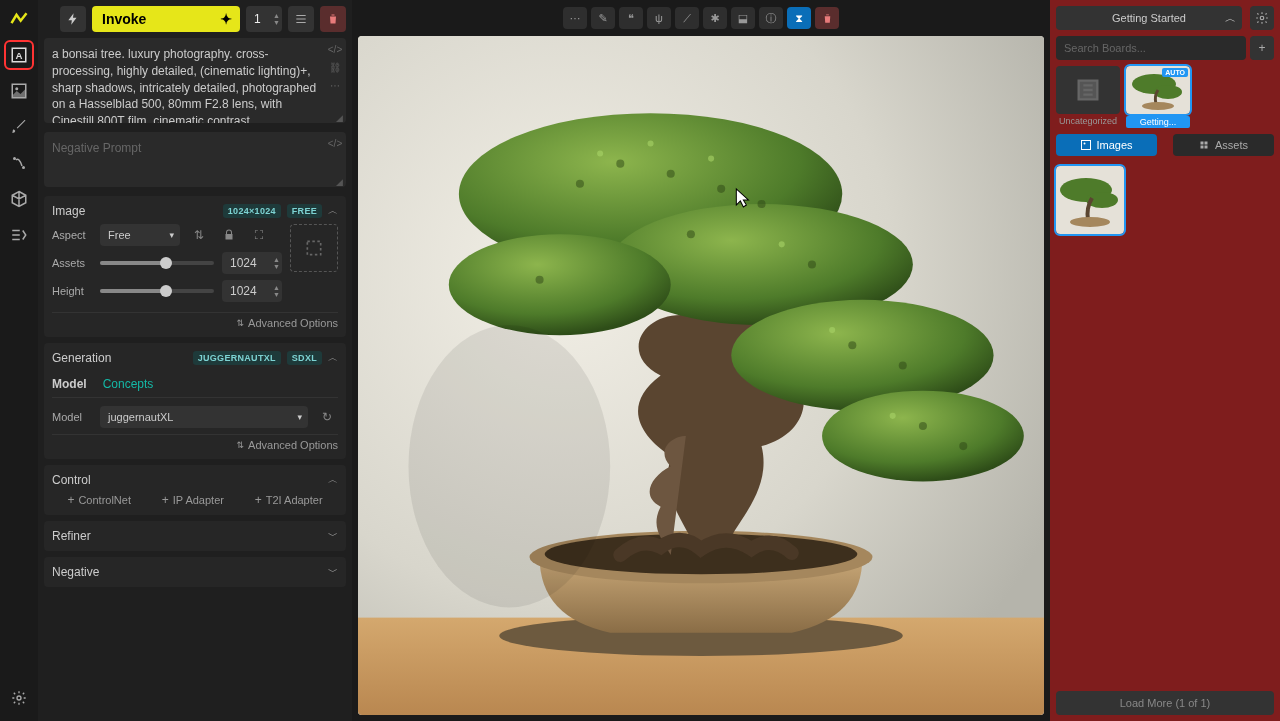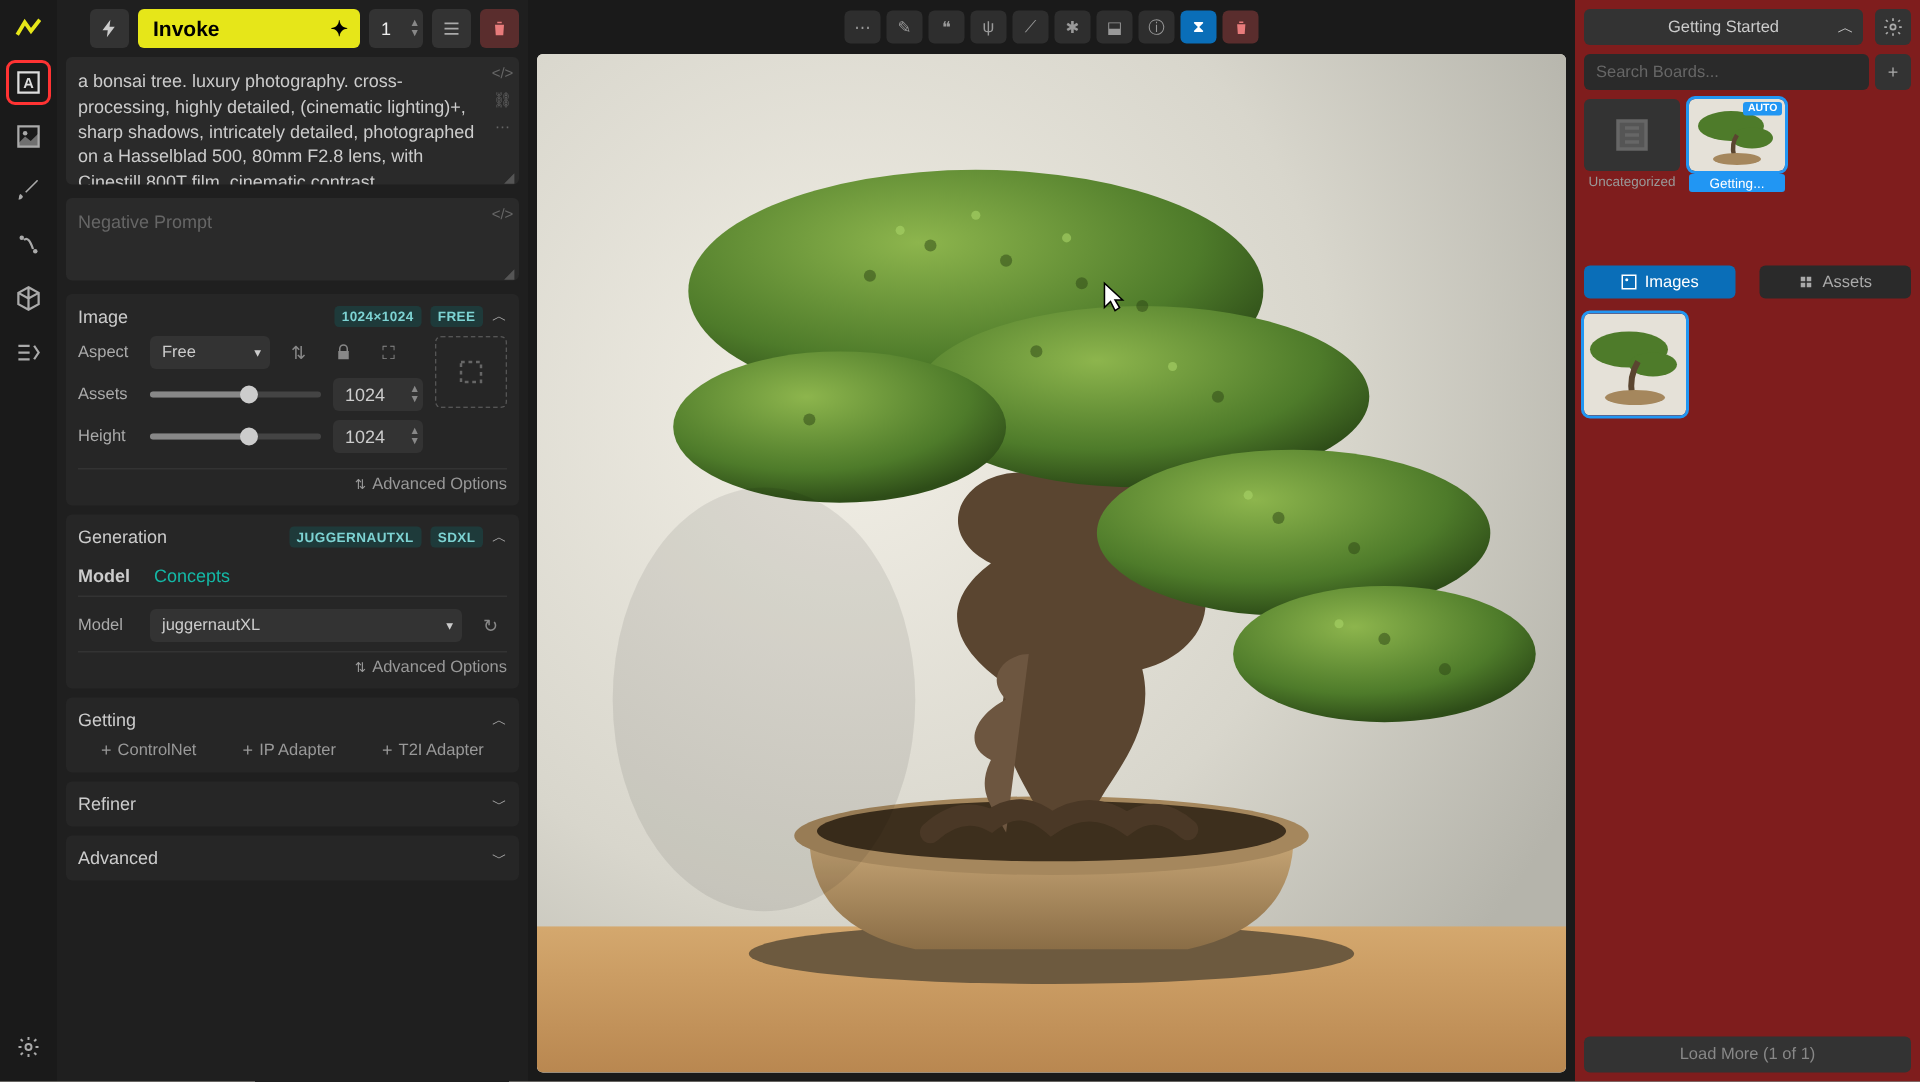--- a/index.html
+++ b/index.html
@@ -497,21 +497,20 @@
   font-size: 7px;
   font-weight: 700;
   padding: 1px 3px;
   border-radius: 2px;
 }
 
 
 .ia-tabs {
   display: flex;
   gap: 16px;
-  margin-top: 43px;
 }
 .ia-tab {
   flex: 1;
   background: #2a2a2a;
   border-radius: 4px;
   padding: 5px;
   display: flex;
   align-items: center;
   justify-content: center;
   gap: 4px;
@@ -735,21 +734,21 @@
       <div class="icon-btn">↻</div>
     </div>
     <div class="adv-opt">
       <span class="sort-icon">⇅</span>
       <span>Advanced Options</span>
     </div>
   </div>
 
   <div class="section">
     <div class="section-header">
-      <span class="section-title">Getting</span>
+      <span class="section-title">Control</span>
       <span class="chevron">︿</span>
     </div>
     <div class="ctrl-row">
       <div class="ctrl-btn">
           <span>+</span>
           <span>ControlNet</span>
         </div>
       <div class="ctrl-btn">
           <span>+</span>
           <span>IP Adapter</span>
@@ -763,21 +762,21 @@
 
   <div class="section">
     <div class="section-header nomargin">
       <span class="section-title">Refiner</span>
       <span class="chevron">﹀</span>
     </div>
   </div>
 
   <div class="section">
     <div class="section-header nomargin">
-      <span class="section-title">Advanced</span>
+      <span class="section-title">Negative</span>
       <span class="chevron">﹀</span>
     </div>
   </div>
 </div>
 
 <div class="center">
   <div class="center-toolbar">
     <div class="tb-btn">⋯</div>
     <div class="tb-btn">✎</div>
     <div class="tb-btn">❝</div>

